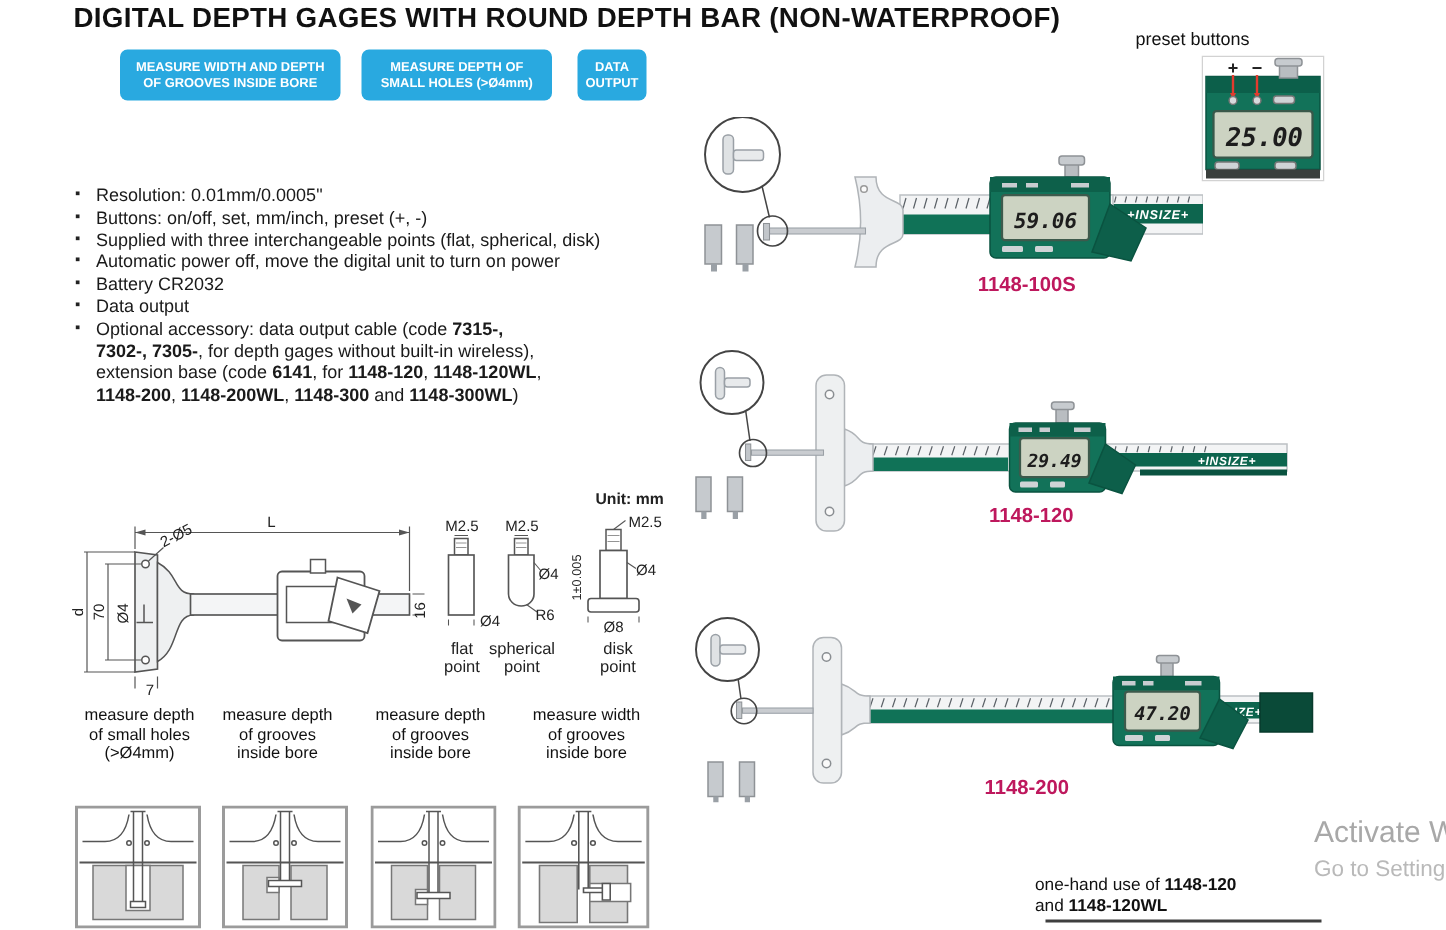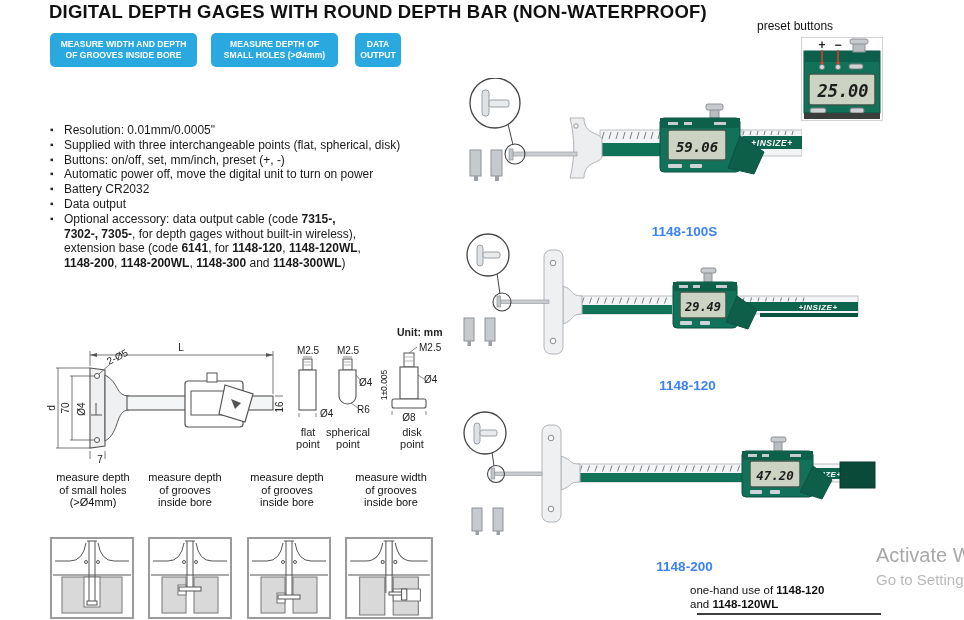--- a/index.html
+++ b/index.html
@@ -4,21 +4,21 @@
 <style>
   html,body{margin:0;padding:0;background:#fff;}
   #page{position:relative;width:964px;height:620px;background:#fff;overflow:hidden;
         font-family:"Liberation Sans",sans-serif;color:#1a1a1a;padding-left:18px;}
   
   .page-title{position:absolute;left:49px;top:1px;font-size:18.5px;font-weight:bold;
               letter-spacing:.2px;color:#111;white-space:nowrap;}
   
   .badge{position:absolute;background:#29a9e0;border-radius:5px;color:#fff;font-weight:bold;
          font-size:8.6px;line-height:1.3;display:flex;flex-direction:column;align-items:center;
-         justify-content:center;text-align:center;}
+         justify-content:center;text-align:center;margin-left:30px;}
   #badge1{left:50px;top:33px;width:147px;height:34px;}
   #badge2{left:211px;top:33px;width:127px;height:34px;}
   #badge3{left:355px;top:33px;width:46px;height:34px;}
   
   .preset-caption{position:absolute;left:757px;top:19px;width:84px;font-size:12px;color:#111;}
   #preset-svg{position:absolute;left:801px;top:37px;}
   
   .features{position:absolute;left:50px;top:123px;width:402px;margin:0;padding:0;list-style:none;
             font-size:12px;line-height:14.8px;color:#1a1a1a;}
   .features li{position:relative;padding-left:14px;margin:0;}
@@ -26,21 +26,21 @@
   
   svg{position:absolute;}
   svg text{font-family:"Liberation Sans",sans-serif;fill:#222;}
   .lcd-text{font-family:"DejaVu Sans Mono",monospace;font-weight:bold;font-style:italic;fill:#1d1d1d;}
   .logo-text{font-weight:bold;font-style:italic;fill:#fff;letter-spacing:.5px;}
   .dim{font-size:10px;}
   .dim-s{font-size:8.5px;}
   .pt-name{font-size:11px;}
   .unit-mm{font-size:10.5px;font-weight:bold;}
   
-  .model-caption{position:absolute;width:175px;text-align:center;font-weight:bold;font-size:13.5px;color:#3b82f6;margin-top:42px;}
+  .model-caption{position:absolute;width:175px;text-align:center;font-weight:bold;font-size:13.5px;color:#be185d;}
   #cap1{left:597px;top:182px;}
   #cap2{left:600px;top:336px;}
   #cap3{left:597px;top:517px;}
   
   .usage-caption{position:absolute;width:100px;text-align:center;font-size:11px;line-height:12.6px;color:#111;top:471px;}
   
   .one-hand{position:absolute;left:690px;top:584px;width:200px;text-align:left;
             font-size:11.5px;line-height:13.5px;color:#111;}
   .bottom-rule{position:absolute;left:697px;top:613px;width:184px;height:2px;background:#3f3f3f;}
   
@@ -87,22 +87,22 @@
     <rect x="48" y="27" width="14" height="5" rx="2" fill="#cfd3d6" stroke="#777"></rect>
     <rect x="8" y="37" width="66" height="31" rx="2" fill="#ccd3c2" stroke="#39584a" stroke-width="1.5"></rect>
     <text x="42" y="60" class="lcd-text" font-size="17" text-anchor="middle">25.00</text>
     <rect x="9" y="71" width="16" height="5" rx="2" fill="#cfd3d6" stroke="#777"></rect>
     <rect x="49" y="71" width="14" height="5" rx="2" fill="#cfd3d6" stroke="#777"></rect>
     <rect x="3" y="76" width="76" height="6" fill="#3a3f3c"></rect>
   </svg>
 
   <ul class="features">
       <li><span>Resolution: 0.01mm/0.0005"</span></li>
+      <li><span>Buttons: on/off, set, mm/inch, preset (+, -)</span></li>
       <li><span>Supplied with three interchangeable points (flat, spherical, disk)</span></li>
-      <li><span>Buttons: on/off, set, mm/inch, preset (+, -)</span></li>
       <li><span>Automatic power off, move the digital unit to turn on power</span></li>
       <li><span>Battery CR2032</span></li>
       <li><span>Data output</span></li>
       <li><span>Optional accessory: data output cable (code </span><span style="font-weight: bold;">7315-,</span><br><span style="font-weight: bold;">7302-, 7305-</span><span>, for depth gages without built-in wireless),</span><br><span>extension base (code </span><span style="font-weight: bold;">6141</span><span>, for </span><span style="font-weight: bold;">1148-120</span><span>, </span><span style="font-weight: bold;">1148-120WL</span><span>,</span><br><span style="font-weight: bold;">1148-200</span><span>, </span><span style="font-weight: bold;">1148-200WL</span><span>, </span><span style="font-weight: bold;">1148-300</span><span> and </span><span style="font-weight: bold;">1148-300WL</span><span>)</span></li>
     </ul>
 
   <svg id="tech-svg" style="left:45px;top:323px" width="415" height="142" viewBox="0 0 415 142">
 
     <polygon points="45,45 60,47 60,123 45,125" fill="#eef0f1" stroke="#555" stroke-width="1.1"></polygon>
     <circle cx="52" cy="53" r="2.5" fill="#fff" stroke="#555"></circle>

